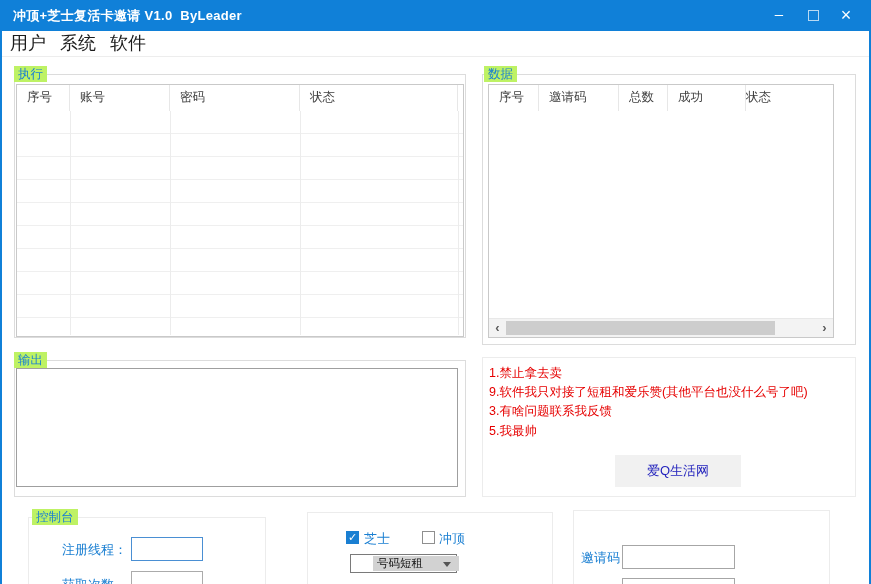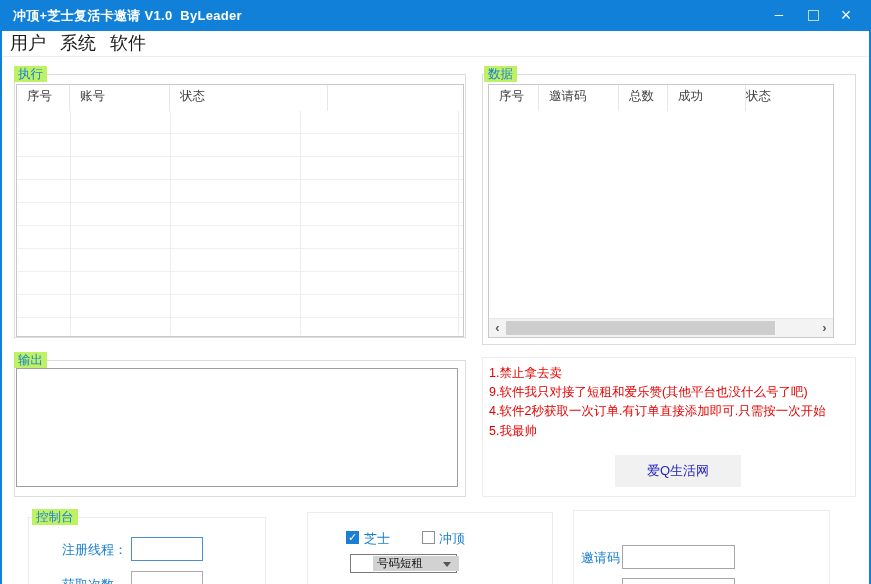--- a/index.html
+++ b/index.html
@@ -32,21 +32,21 @@
   #notes-group   { left:482px; top:357px; width:374px; height:140px; border-color:#ececec; }
   #console-group { left:28px;  top:517px; width:238px; height:75px;  border-color:#ececec; }
   #console-label { left:32px;  top:509px; }
   #options-group { left:307px; top:512px; width:246px; height:80px;  border-color:#ececec; }
   #invite-group  { left:573px; top:510px; width:257px; height:80px;  border-color:#ececec; }
 
   
   .table { position:absolute; border:1px solid #c9c9c9; background:#fff; box-sizing:border-box; z-index:2; }
   #exec-table { left:16px;  top:84px; width:448px; height:253px; }
   #data-table { left:488px; top:84px; width:346px; height:254px; }
-  .thead { display:flex; height:26px; border-bottom:6px solid #15803d;font-family:Liberation Mono, monospace; }
+  .thead { display:flex; height:26px; border-bottom:6px solid #15803d; }
   .th { box-sizing:border-box; border-right:1px solid #e7e7e7; padding-left:10px; font-size:12.5px; color:#3f3f3f; line-height:25px; overflow:hidden; white-space:nowrap; }
   .th.fill { flex:1; border-right:none; padding-left:0; }
   #exec-table .th.c1{width:53px;}  #exec-table .th.c2{width:100px;} #exec-table .th.c3{width:130px;} #exec-table .th.c4{width:158px;}
   #data-table .th.c1{width:50px;}  #data-table .th.c2{width:80px;}  #data-table .th.c3{width:49px;}  #data-table .th.c4{width:78px;}
   #exec-body { position:absolute; left:0; top:26px; right:0; bottom:0;
                background:repeating-linear-gradient(to bottom,#ffffff 0 22px,#efefef 22px 23px); }
   .vline { position:absolute; top:26px; bottom:1px; width:1px; background:#ececec; }
   #exec-v1{left:53px;} #exec-v2{left:153px;} #exec-v3{left:283px;} #exec-v4{left:441px;}
   #data-body { position:absolute; left:0; top:26px; right:0; bottom:19px; background:#fff; }
   #data-scrollbar { position:absolute; left:0; right:0; bottom:0; height:19px; background:#f3f3f3; border-top:1px solid #e8e8e8; box-sizing:border-box; }
@@ -109,20 +109,21 @@
     <span class="menu-item">系统</span>
     <span class="menu-item">软件</span>
   </div>
 
   <span class="group-label" id="exec-label">执行</span>
   <div class="group" id="exec-group"></div>
   <div class="table" id="exec-table">
     <div class="thead">
       <div class="th c1">序号</div>
       <div class="th c2">账号</div>
+      <div class="th c3">密码</div>
       <div class="th c4">状态</div>
       <div class="th fill"></div>
     </div>
     <div id="exec-body"></div>
     <div class="vline" id="exec-v1"></div>
     <div class="vline" id="exec-v2"></div>
     <div class="vline" id="exec-v3"></div>
     <div class="vline" id="exec-v4"></div>
   </div>
 
@@ -145,21 +146,21 @@
   </div>
 
   <span class="group-label" id="output-label">输出</span>
   <div class="group" id="output-group"></div>
   <textarea id="output-textarea" style=""></textarea>
 
   <div class="group" id="notes-group"></div>
   <div id="notes-lines">
     <div class="note-line">1.禁止拿去卖</div>
     <div class="note-line">9.软件我只对接了短租和爱乐赞(其他平台也没什么号了吧)</div>
-    <div class="note-line">4.软件2秒获取一次订单.有订单直接添加即可.只需按一次开始</div>
+    <div class="note-line">3.有啥问题联系我反馈</div>
     <div class="note-line">5.我最帅</div>
   </div>
   <button id="aiq-button">爱Q生活网</button>
 
   <span class="group-label" id="console-label">控制台</span>
   <div class="group" id="console-group"></div>
   <span class="blue-label" id="thread-label">注册线程：</span>
   <input id="thread-input" value="" style="">
   <span class="blue-label" id="fetch-label">获取次数</span>
   <input id="fetch-input" value="" style="">

